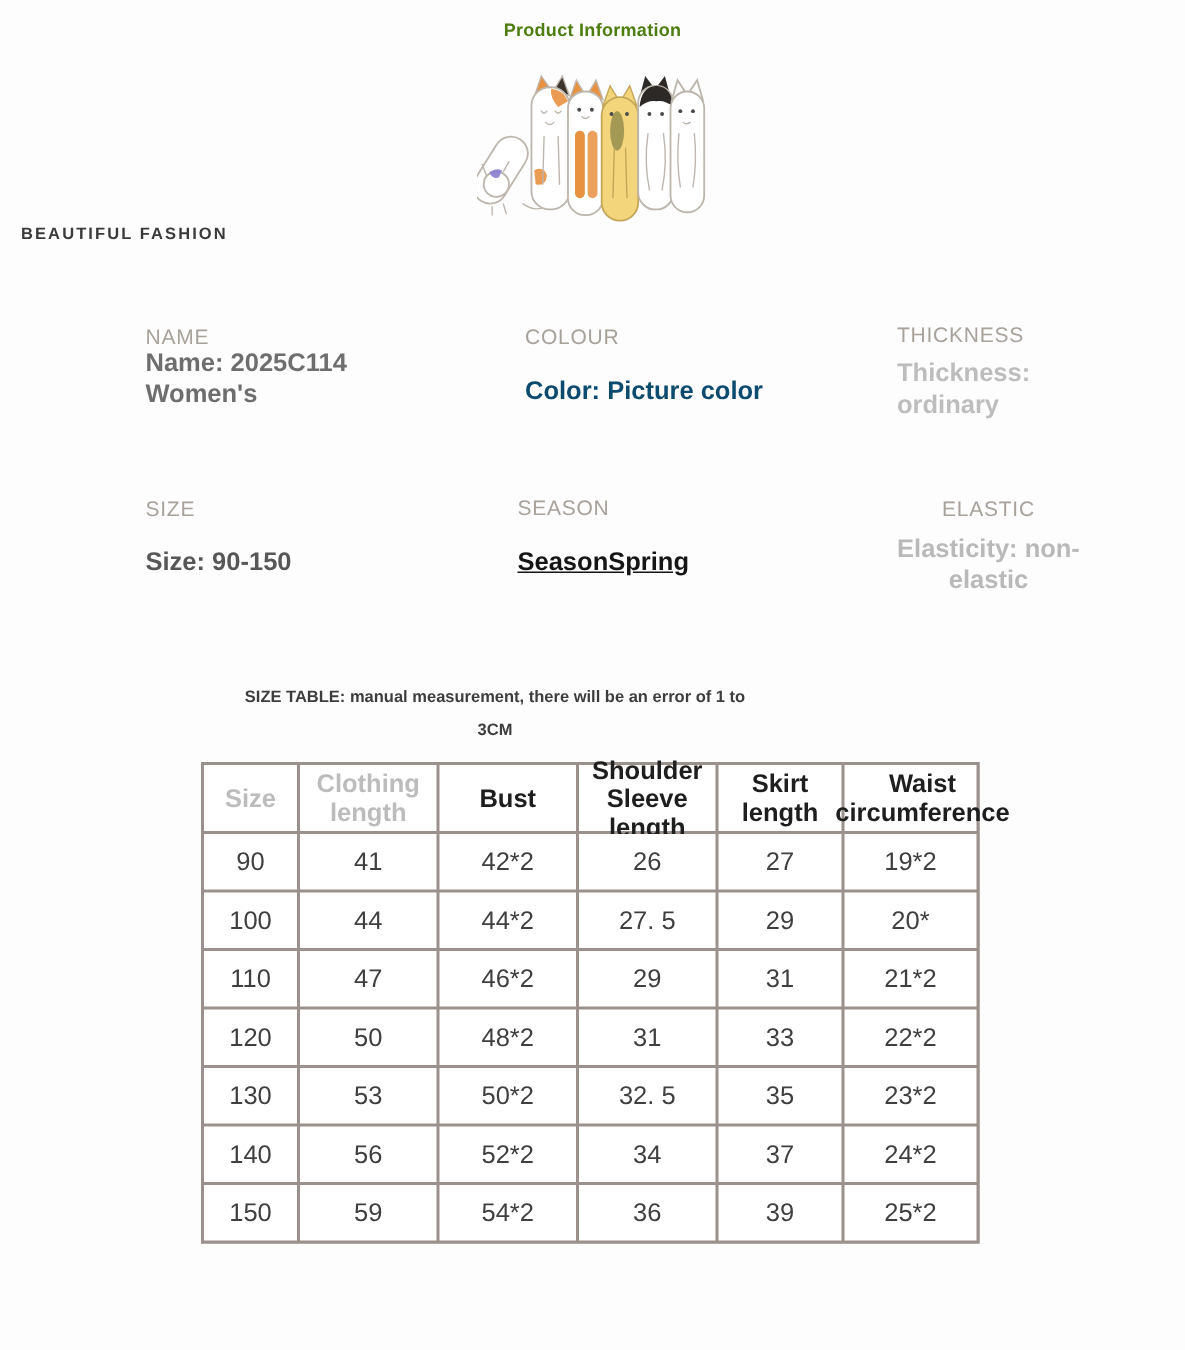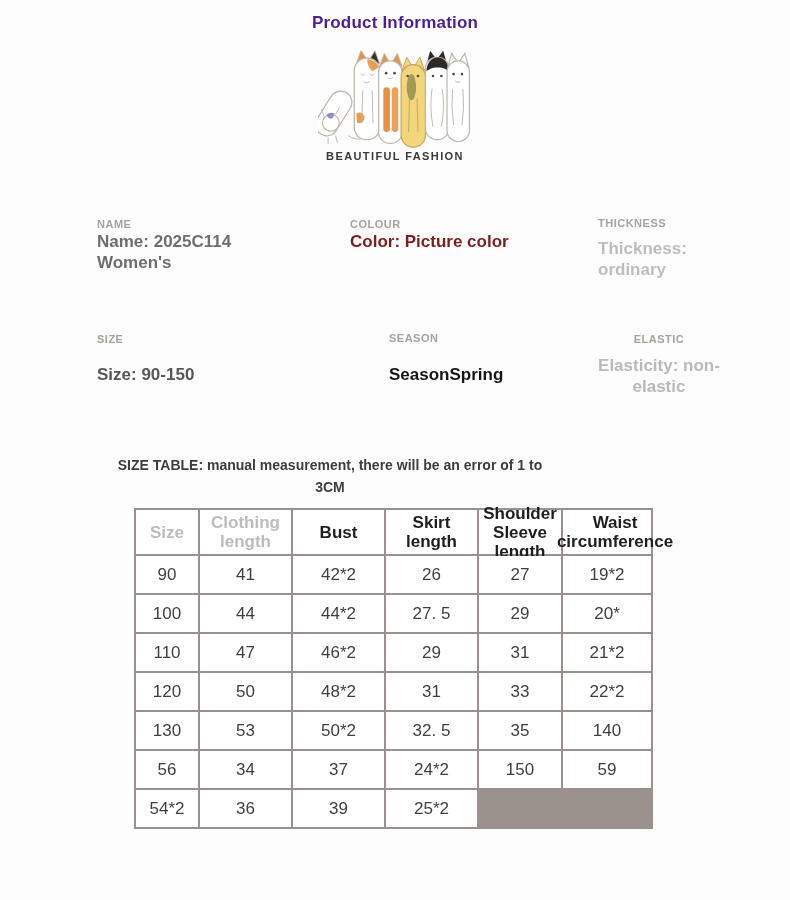--- a/index.html
+++ b/index.html
@@ -1,43 +1,43 @@
 <!DOCTYPE html>
 <html><head>
 <meta charset="utf-8">
 <style>
   * { margin:0; padding:0; box-sizing:border-box; }
   body { font-family:"Liberation Sans", sans-serif; background:#ffffff; }
   .canvas { position:relative; width:790px; height:900px; background:#fdfdfd; overflow:hidden; }
 
   .title { position:absolute; top:13px; left:0; width:790px; text-align:center;
-           font-size:17px; font-weight:bold; color:#4c1d95; letter-spacing:.2px; }
+           font-size:12px; font-weight:bold; color:#4d7c0f; letter-spacing:.2px; }
 
   .logo { position:absolute; left:318px; top:46px; width:155px; height:103px; }
-  .brand-caption { position:absolute; top:150px; left:0; width:790px; text-align:center;
-                   font-size:11px; font-weight:600; color:#3a3a3a; letter-spacing:1.4px; }
+  .brand-caption { position:absolute; top:150px; left:0; width:790px; 
+                   font-size:11px; font-weight:600; color:#3a3a3a; letter-spacing:1.4px;padding-left:14px; }
 
   .detail { position:absolute; }
-  .dlabel { font-size:11px; color:#a8a29a; letter-spacing:.5px; line-height:13px;font-weight:bold; }
+  .dlabel { font-size:14px; color:#a8a29a; letter-spacing:.5px; line-height:13px; }
   .dvalue { font-size:17px; font-weight:bold; line-height:21px; }
   .item-name      { left:97px;  top:218px; width:205px; }
   .item-colour    { left:350px; top:218px; width:215px; }
   .item-thickness { left:598px; top:217px; width:115px; }
   .item-size      { left:97px;  top:333px; width:205px; }
-  .item-season    { left:345px; top:332px; width:215px;margin-left:44px; }
+  .item-season    { left:345px; top:332px; width:215px; }
   .item-elastic   { left:598px; top:333px; width:122px;text-align:center; }
   .item-name .dvalue      { margin-top:0; color:#6e6e6e; }
-  .item-colour .dvalue    { color:#7f1d1d; }
+  .item-colour .dvalue    { margin-top:19px; color:#0c4a6e; }
   .item-thickness .dvalue { margin-top:8px;  color:#bdbdbd; }
   .item-size .dvalue      { margin-top:18px; color:#575757; }
-  .item-season .dvalue    { margin-top:19px; color:#151515; }
+  .item-season .dvalue    { margin-top:19px; color:#151515;text-decoration:underline; }
   .item-elastic .dvalue   { margin-top:9px;  color:#b9b9b9; }
 
   .tbl-heading { position:absolute; left:28px; top:454px; width:604px; text-align:center;
-                 font-size:14px; font-weight:bold; color:#3d3d3d; line-height:22px; }
+                 font-size:11px; font-weight:bold; color:#3d3d3d; line-height:22px; }
 
   .tbl { position:absolute; left:134px; top:508px; display:grid;
          grid-template-columns:62px 91px 91px 91px 82px 88px;
          grid-template-rows:44px; grid-auto-rows:37px;
          gap:2px; background:#9a918c; border:2px solid #9a918c; }
   .tbl > div { background:#ffffff; display:flex; align-items:center; justify-content:center;
                text-align:center; }
   .hc { font-size:17px; font-weight:bold; line-height:19px; }
   .hc-light { color:#bcbcbc; }
   .hc-dark  { color:#1e1e1e; }
@@ -143,22 +143,22 @@
 
   <div class="tbl-heading">
     <div>SIZE TABLE: manual measurement, there will be an error of 1 to</div>
     <div>3CM</div>
   </div>
 
   <div class="tbl">
     <div class="hc hc-light">Size</div>
     <div class="hc hc-light">Clothing length</div>
     <div class="hc hc-dark">Bust</div>
+    <div class="hc hc-dark">Shoulder Sleeve length</div>
     <div class="hc hc-dark">Skirt length</div>
-    <div class="hc hc-dark">Shoulder Sleeve length</div>
     <div class="hc hc-dark hc-waist">Waist circumference</div>
   <div class="cell">90</div>
       <div class="cell">41</div>
       <div class="cell">42*2</div>
       <div class="cell">26</div>
       <div class="cell">27</div>
       <div class="cell">19*2</div>
       <div class="cell">100</div>
       <div class="cell">44</div>
       <div class="cell">44*2</div>
@@ -175,22 +175,24 @@
       <div class="cell">50</div>
       <div class="cell">48*2</div>
       <div class="cell">31</div>
       <div class="cell">33</div>
       <div class="cell">22*2</div>
       <div class="cell">130</div>
       <div class="cell">53</div>
       <div class="cell">50*2</div>
       <div class="cell">32. 5</div>
       <div class="cell">35</div>
+      <div class="cell">23*2</div>
       <div class="cell">140</div>
       <div class="cell">56</div>
+      <div class="cell">52*2</div>
       <div class="cell">34</div>
       <div class="cell">37</div>
       <div class="cell">24*2</div>
       <div class="cell">150</div>
       <div class="cell">59</div>
       <div class="cell">54*2</div>
       <div class="cell">36</div>
       <div class="cell">39</div>
       <div class="cell">25*2</div>
     </div>

